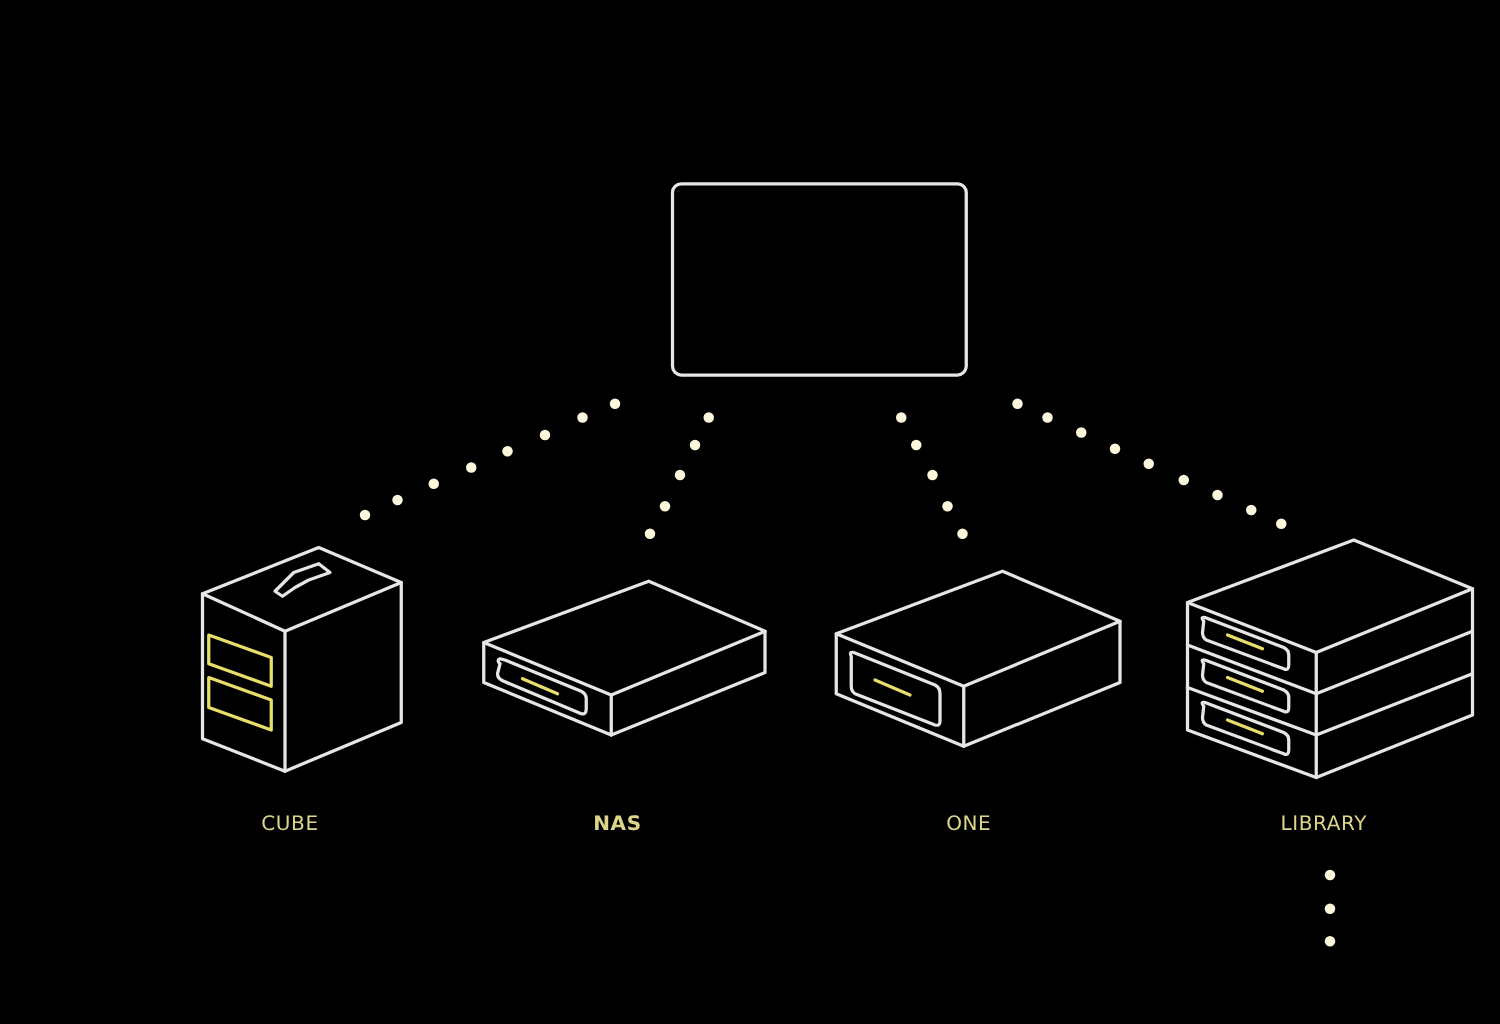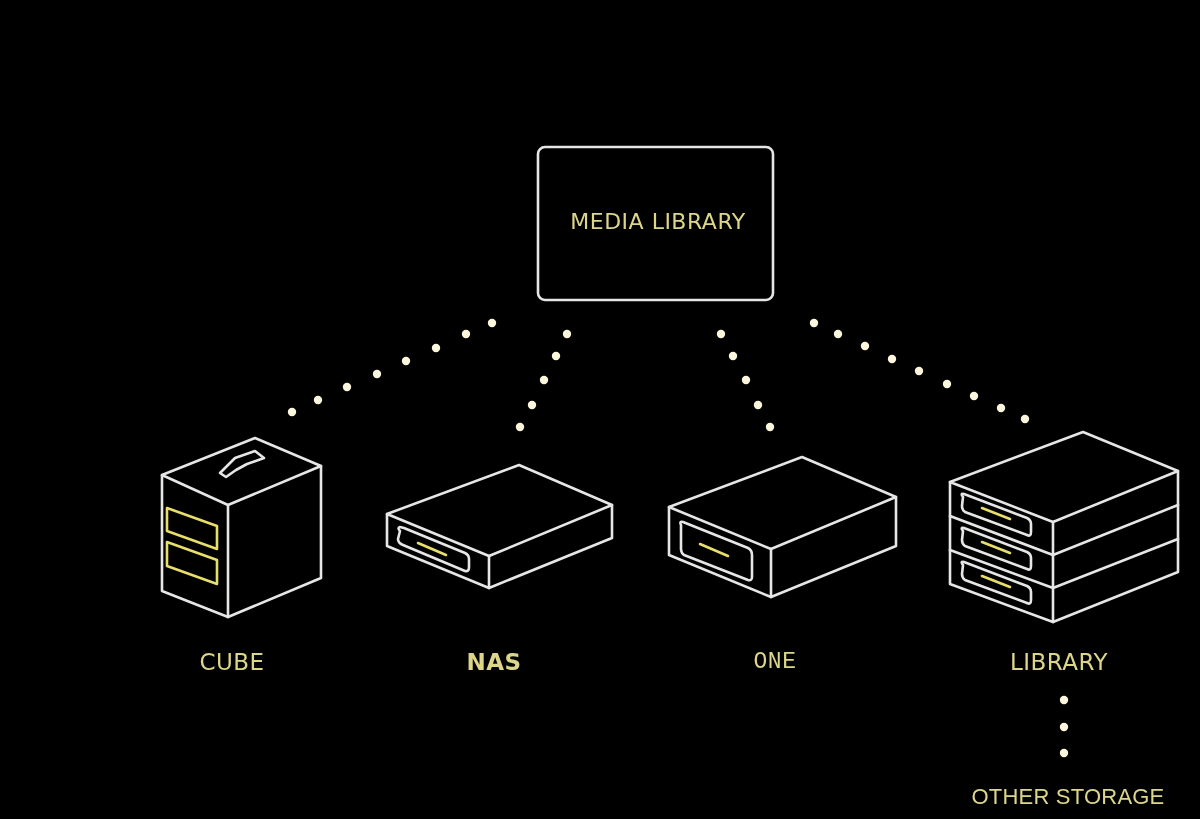--- a/index.html
+++ b/index.html
@@ -34,21 +34,21 @@
       stroke-linejoin: round;
       stroke-linecap: round;
     }
     .dot {
       fill: #fbf6dc;
     }
     .label {
       position: absolute;
       color: #ddd68a;
       font-family: "DejaVu Sans", sans-serif;
-      font-size: 23px;
+      font-size: 16px;
       letter-spacing: 0.5px;
       white-space: nowrap;
       transform: translateX(-50%);
       font-weight: normal;
     }
     .box-label {
       font-size: 22px;
     }
     .other-label {
       font-family: "Liberation Sans", sans-serif;
@@ -150,19 +150,17 @@
       <path class="outline" d="M963 497 Q960 493 964 494 L1027 518 Q1031 520 1031 524 L1031 532 Q1031 537 1027 535 L965 512 Q962 510 962 506 Z"></path>
       <path class="accent" d="M982 508 L1010 519"></path>
       <path class="outline" d="M963 531 Q960 527 964 528 L1027 552 Q1031 554 1031 558 L1031 566 Q1031 571 1027 569 L965 546 Q962 544 962 540 Z"></path>
       <path class="accent" d="M982 542 L1010 553"></path>
       <path class="outline" d="M963 565 Q960 561 964 562 L1027 586 Q1031 588 1031 592 L1031 600 Q1031 605 1027 603 L965 580 Q962 578 962 574 Z"></path>
       <path class="accent" d="M982 576 L1010 587"></path>
     </g>
   </svg>
 
   
-  <div class="label box-label" style="left:658px; top:209px;">MEDIA LIBRARY</div>
   <div class="label" style="left:232px; top:649px;">CUBE</div>
   <div class="label" style="left:494px; top:649px;font-weight:bold;">NAS</div>
-  <div class="label" style="left:775px; top:649px;font-family:Liberation Mono, monospace;">ONE</div>
+  <div class="label" style="left:775px; top:649px;">ONE</div>
   <div class="label" style="left:1059px; top:649px;">LIBRARY</div>
-  <div class="label other-label" style="left:1068px; top:784px;">OTHER STORAGE</div>
 </div>
 
 </body></html>

